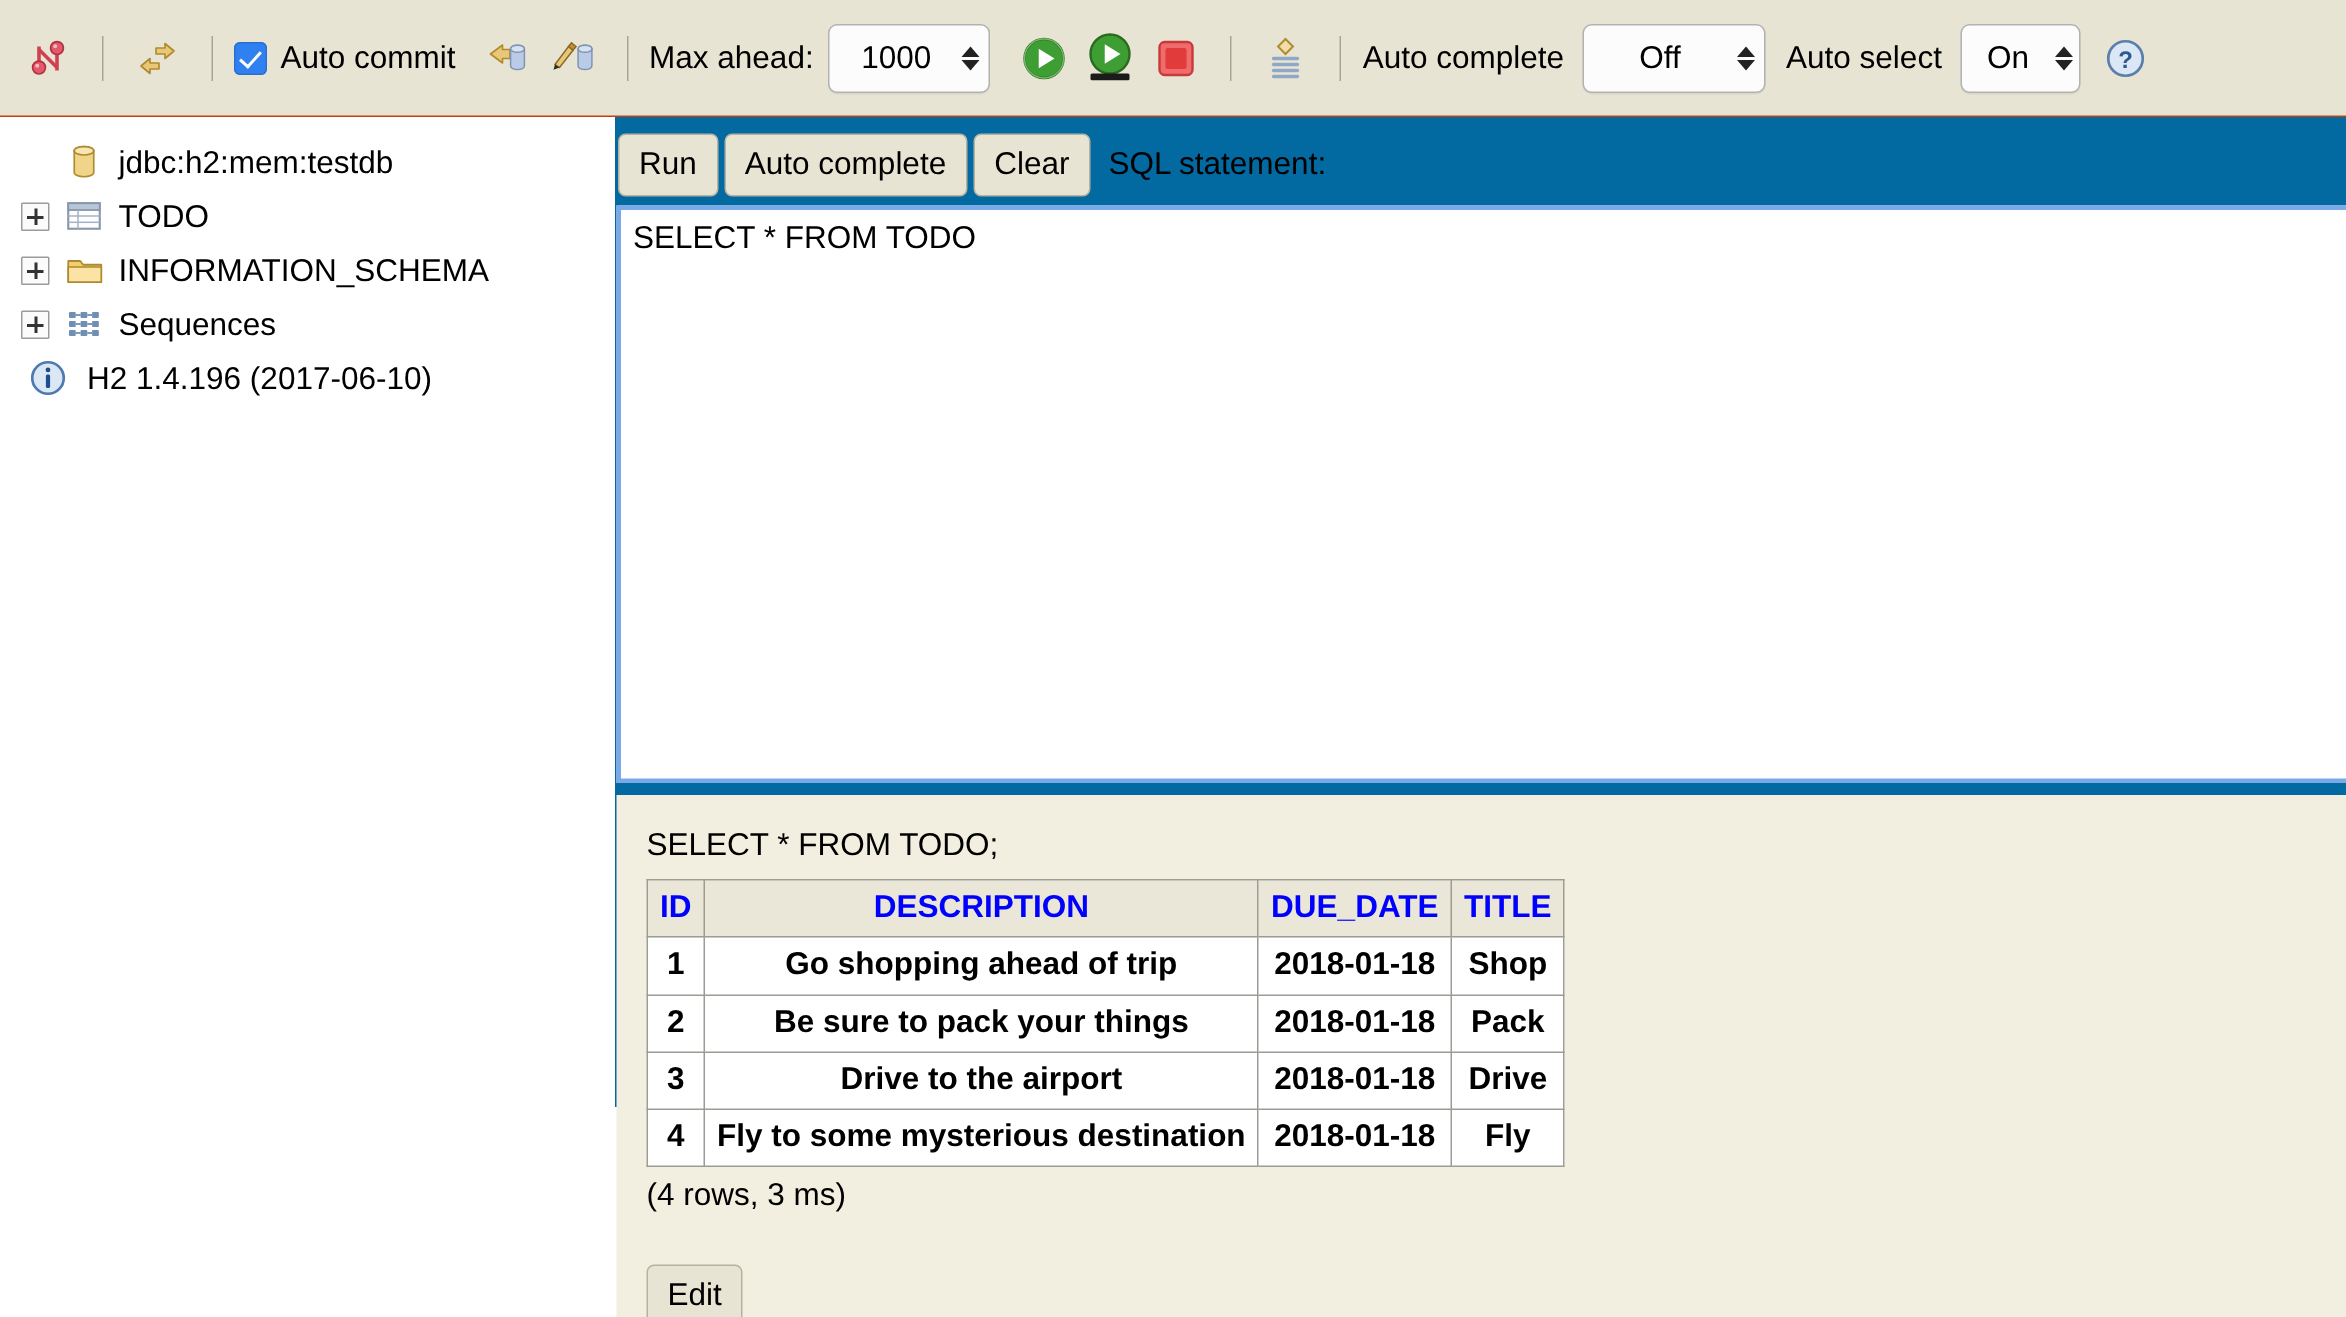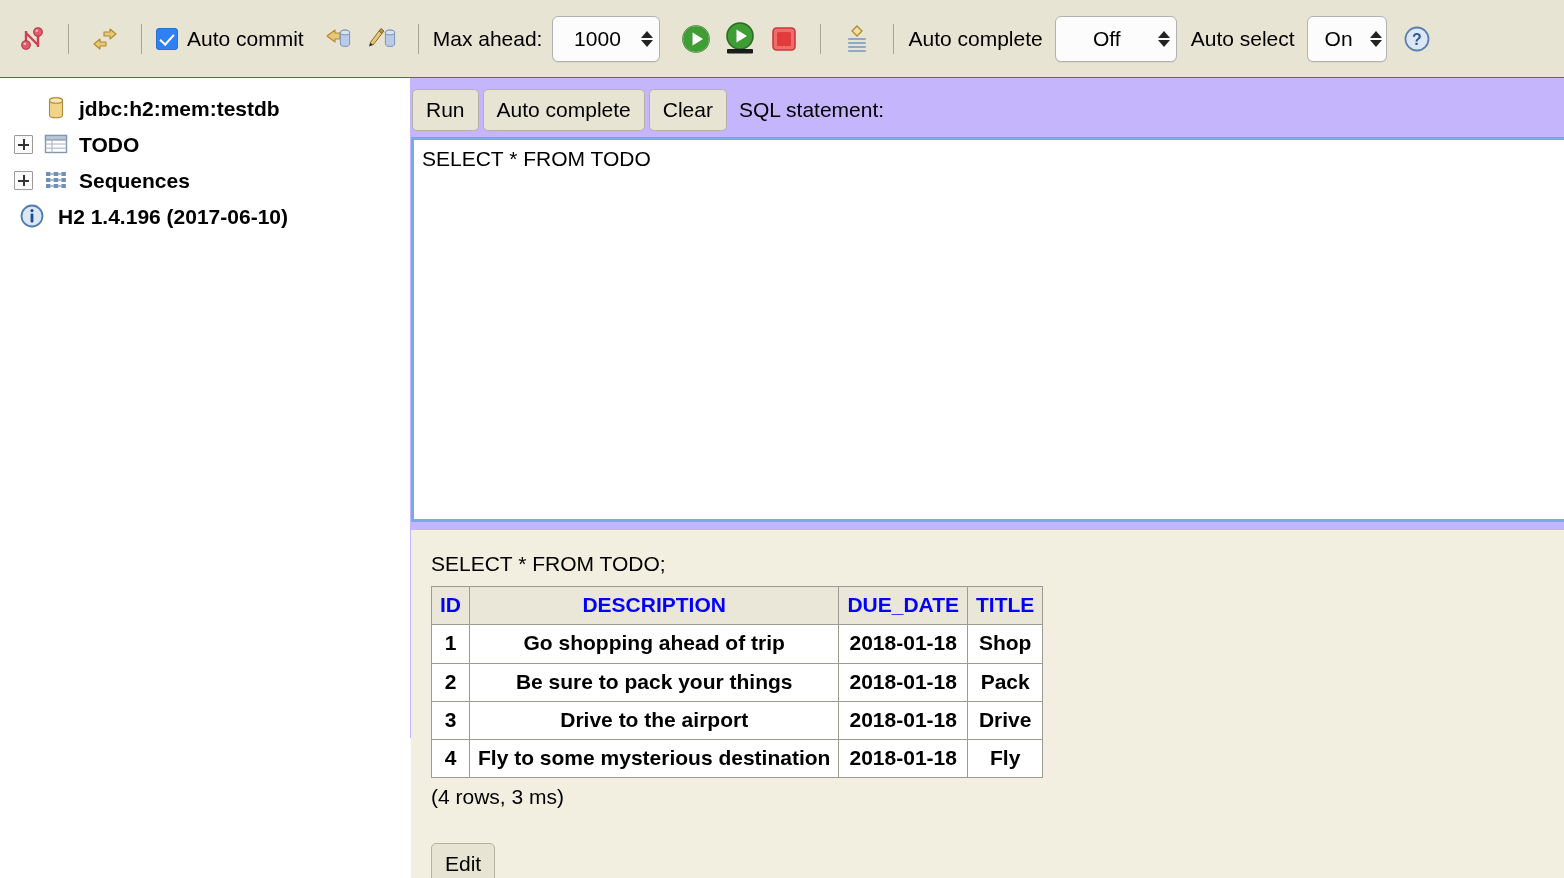--- a/index.html
+++ b/index.html
@@ -101,21 +101,20 @@
   #autoselect-spinner { width: 80px; padding-right: 4px; }
 
   
   #sidebar {
     position: absolute;
     left: 0; top: 78px;
     width: 410px; height: 800px;
     background: #ffffff;
     overflow: hidden;
     padding-top: 12px;
-    font-weight: bold;
   }
   .tree-row {
     display: flex;
     align-items: center;
     height: 36px;
     padding-left: 14px;
     font-size: 21px;
     color: #000;
     white-space: nowrap;
     cursor: default;
@@ -145,21 +144,21 @@
     flex: 0 0 auto;
     display: flex; align-items: center; justify-content: center;
   }
   .tlabel { line-height: 1; }
 
   
   #main {
     position: absolute;
     left: 410px; top: 78px;
     width: 1154px; height: 660px;
-    background: #c4b5fd;
+    background: #0369a1;
   }
   #sql-buttons {
     position: absolute;
     left: 2px; top: 10px;
     height: 44px;
     display: flex;
     align-items: center;
     gap: 4px;
   }
   .sqlbtn {
@@ -429,20 +428,30 @@
         <g stroke="#a4b2c5" stroke-width="1">
             <path d="M1.5 10 H22.5"></path>
             <path d="M1.5 14.2 H22.5"></path>
             <path d="M8 6 V18.5"></path>
           </g>
       </svg>
     </span>
     <span class="tlabel">TODO</span>
   </div>
 
+  <div class="tree-row clickable">
+    <span class="expander"></span>
+    <span class="tnode-icon">
+      <svg width="25" height="21" viewBox="0 0 25 21">
+        <path d="M1.5 4 L1.5 18 L23.5 18 L23.5 6.5 L11.5 6.5 L9.5 4 Z" fill="#f2ce6e" stroke="#b08a2e" stroke-width="1.2" stroke-linejoin="round"></path>
+        <path d="M1.5 8 L23.5 8 L23.5 18 L1.5 18 Z" fill="#fae3a4" stroke="#b08a2e" stroke-width="1.1"></path>
+      </svg>
+    </span>
+    <span class="tlabel">INFORMATION_SCHEMA</span>
+  </div>
 
   <div class="tree-row clickable">
     <span class="expander"></span>
     <span class="tnode-icon">
       <svg width="24" height="20" viewBox="0 0 24 20">
         <g fill="#6f8fb5">
           <rect x="2" y="2" width="4.5" height="4" rx="0.6"></rect>
           <rect x="9.7" y="2" width="4.5" height="4" rx="0.6"></rect>
           <rect x="17.4" y="2" width="4.5" height="4" rx="0.6"></rect>
           <rect x="2" y="8" width="4.5" height="4" rx="0.6"></rect>

